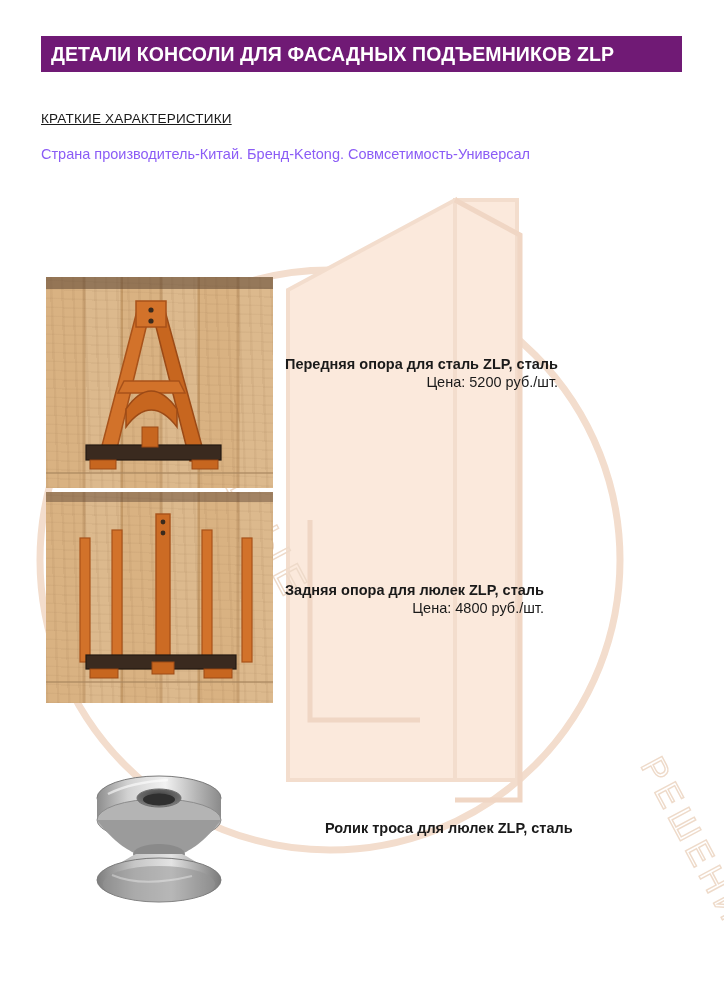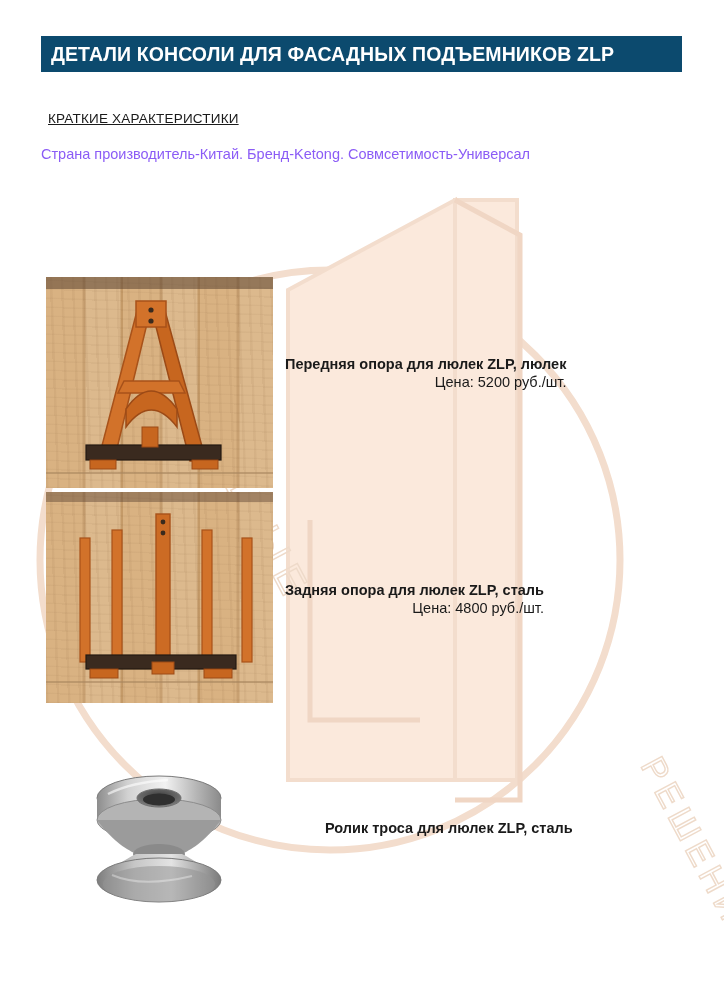--- a/index.html
+++ b/index.html
@@ -30,21 +30,21 @@
     z-index: 1;
   }
 
   
   .title-bar {
     position: absolute;
     left: 41px;
     top: 36px;
     width: 641px;
     height: 36px;
-    background: #0c4a6e;
+    background: #701a75;
     z-index: 5;
   }
   .title-bar .title-text {
     position: absolute;
     left: 10px;
     top: 7px;
     font-size: 19.5px;
     font-weight: bold;
     color: #ffffff;
     letter-spacing: 0.1px;
@@ -53,21 +53,20 @@
 
   .subheading {
     position: absolute;
     left: 41px;
     top: 111px;
     font-size: 13.5px;
     color: #1a1a1a;
     text-decoration: underline;
     letter-spacing: 0.2px;
     z-index: 5;
-    margin-left: 7px;
   }
 
   .intro {
     position: absolute;
     left: 41px;
     top: 146px;
     font-size: 14.5px;
     color: #8b5cf6;
     z-index: 5;
     white-space: nowrap;
@@ -180,21 +179,21 @@
         <rect x="44" y="183" width="26" height="9" fill="#c7661f" stroke="#9c4a16" stroke-width="1"></rect>
         <rect x="146" y="183" width="26" height="9" fill="#c7661f" stroke="#9c4a16" stroke-width="1"></rect>
         <rect x="96" y="150" width="16" height="20" fill="#c7661f" stroke="#9c4a16" stroke-width="1"></rect>
       </g>
 
       <line x1="0" y1="196" x2="227" y2="196" stroke="#a9875f" stroke-width="2" opacity="0.6"></line>
     </svg>
   </div>
 
   <div class="ptext" style="left:285px; top:356px;">
-    <p class="pname">Передняя опора для люлек ZLP, люлек</p>
+    <p class="pname">Передняя опора для сталь ZLP, сталь</p>
     <p class="pprice">Цена: 5200 руб./шт.</p>
   </div>
 
   <div class="photo" style="left:46px; top:492px; width:227px; height:211px;">
     <div class="wood"></div>
     <svg viewBox="0 0 227 211" width="227" height="211" style="position:absolute;left:0;top:0;">
       <rect x="0" y="0" width="227" height="10" fill="#5b4332" opacity="0.45"></rect>
       <g>
 
         <rect x="66" y="38" width="10" height="132" fill="#d2722a" stroke="#a8521a" stroke-width="1.2"></rect>

